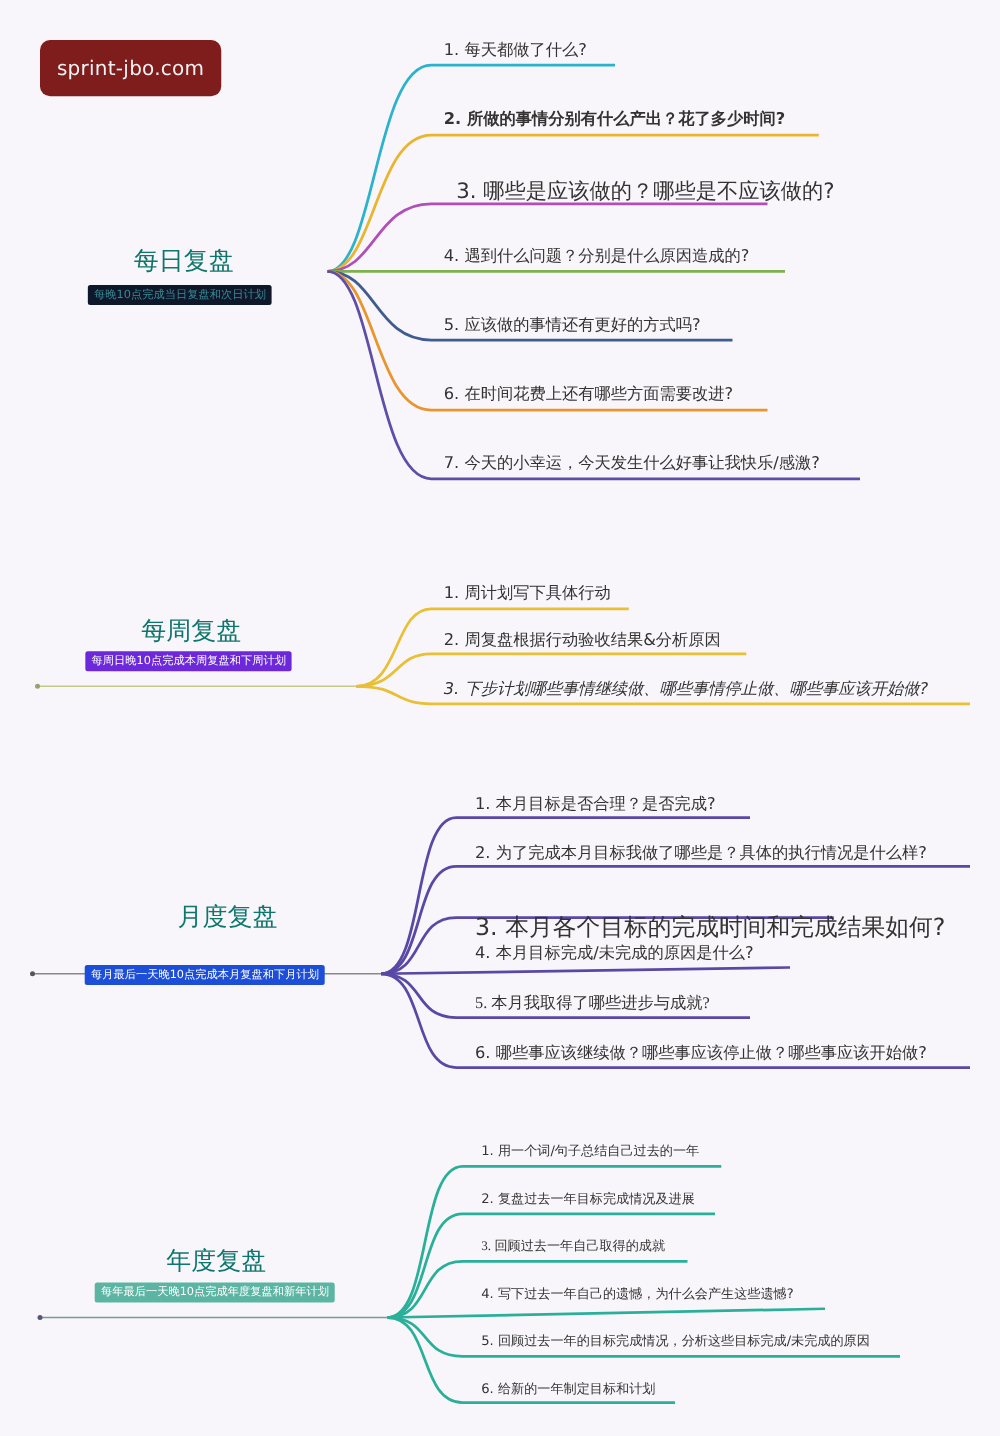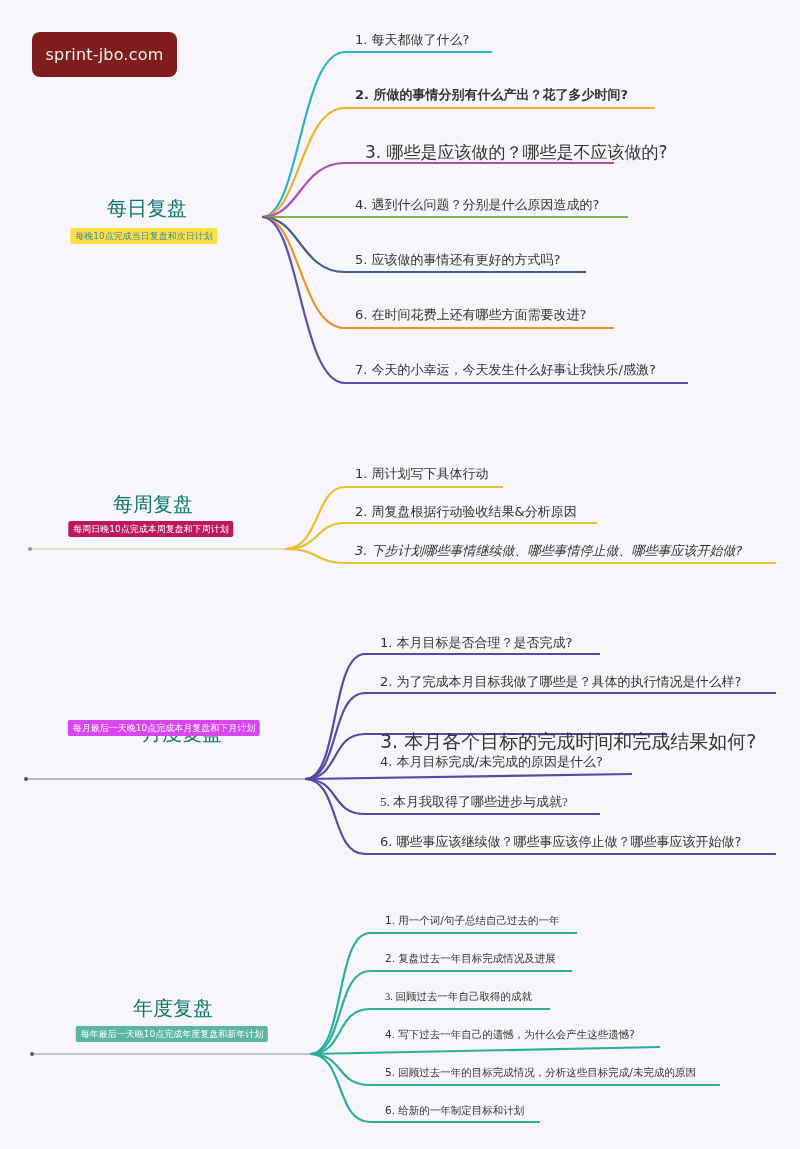--- a/index.html
+++ b/index.html
@@ -72,41 +72,41 @@
     <path d="M310,1054 C345,1054 335,971 370,971 L572,971"></path>
     <path d="M310,1054 C345,1054 335,1009 370,1009 L550,1009"></path>
     <path d="M310,1054 L660,1047"></path>
     <path d="M310,1054 C345,1054 335,1085 370,1085 L720,1085"></path>
     <path d="M310,1054 C345,1054 335,1122 370,1122 L540,1122"></path>
   </g>
 </svg>
 
 <div class="section">
   <div class="root-title" style="left:147px; top:195px;">每日复盘</div>
-  <div class="root-sub" style="left:144px; top:228px; background:#fde047; color:#3a8a96;">每晚10点完成当日复盘和次日计划</div>
+  <div class="root-sub" style="left:144px; top:228px; background:#0f172a; color:#3a8a96;">每晚10点完成当日复盘和次日计划</div>
   <div class="leaf" style="left:355px; top:31px; font-size:13px;">1. 每天都做了什么?</div>
   <div class="leaf" style="left:355px; top:86px; font-size:13px;font-weight:bold;">2. 所做的事情分别有什么产出？花了多少时间?</div>
   <div class="leaf" style="left:365px; top:141px; font-size:17px;">3. 哪些是应该做的？哪些是不应该做的?</div>
   <div class="leaf" style="left:355px; top:196px; font-size:13px;">4. 遇到什么问题？分别是什么原因造成的?</div>
   <div class="leaf" style="left:355px; top:251px; font-size:13px;">5. 应该做的事情还有更好的方式吗?</div>
   <div class="leaf" style="left:355px; top:306px; font-size:13px;">6. 在时间花费上还有哪些方面需要改进?</div>
   <div class="leaf" style="left:355px; top:361px; font-size:13px;">7. 今天的小幸运，今天发生什么好事让我快乐/感激?</div>
 </div>
 
 <div class="section">
   <div class="root-title" style="left:153px; top:491px;">每周复盘</div>
-  <div class="root-sub" style="left:151px; top:521px; background:#be185d; color:#fff;">每周日晚10点完成本周复盘和下周计划</div>
+  <div class="root-sub" style="left:151px; top:521px; background:#6d28d9; color:#fff;">每周日晚10点完成本周复盘和下周计划</div>
   <div class="leaf" style="left:355px; top:465px; font-size:13px;">1. 周计划写下具体行动</div>
   <div class="leaf" style="left:355px; top:503px; font-size:13px;">2. 周复盘根据行动验收结果&amp;分析原因</div>
   <div class="leaf" style="left:355px; top:542px; font-size:13px;font-style:italic;">3. 下步计划哪些事情继续做、哪些事情停止做、哪些事应该开始做?</div>
 </div>
 
 <div class="section">
   <div class="root-title" style="left:182px; top:720px;">月度复盘</div>
-  <div class="root-sub" style="left:164px; top:720px; background:#d946ef; color:#fff;">每月最后一天晚10点完成本月复盘和下月计划</div>
+  <div class="root-sub" style="left:164px; top:772px; background:#1d4ed8; color:#fff;">每月最后一天晚10点完成本月复盘和下月计划</div>
   <div class="leaf" style="left:380px; top:634px; font-size:13px;">1. 本月目标是否合理？是否完成?</div>
   <div class="leaf" style="left:380px; top:673px; font-size:13px;">2. 为了完成本月目标我做了哪些是？具体的执行情况是什么样?</div>
   <div class="leaf" style="left:380px; top:713px; font-size:19px;margin-top:16px;">3. 本月各个目标的完成时间和完成结果如何?</div>
   <div class="leaf" style="left:380px; top:753px; font-size:13px;">4. 本月目标完成/未完成的原因是什么?</div>
   <div class="leaf" style="left:380px; top:793px; font-size:13px;font-family:Liberation Serif, serif;">5. 本月我取得了哪些进步与成就?</div>
   <div class="leaf" style="left:380px; top:833px; font-size:13px;">6. 哪些事应该继续做？哪些事应该停止做？哪些事应该开始做?</div>
 </div>
 
 <div class="section">
   <div class="root-title" style="left:173px; top:995px;">年度复盘</div>

